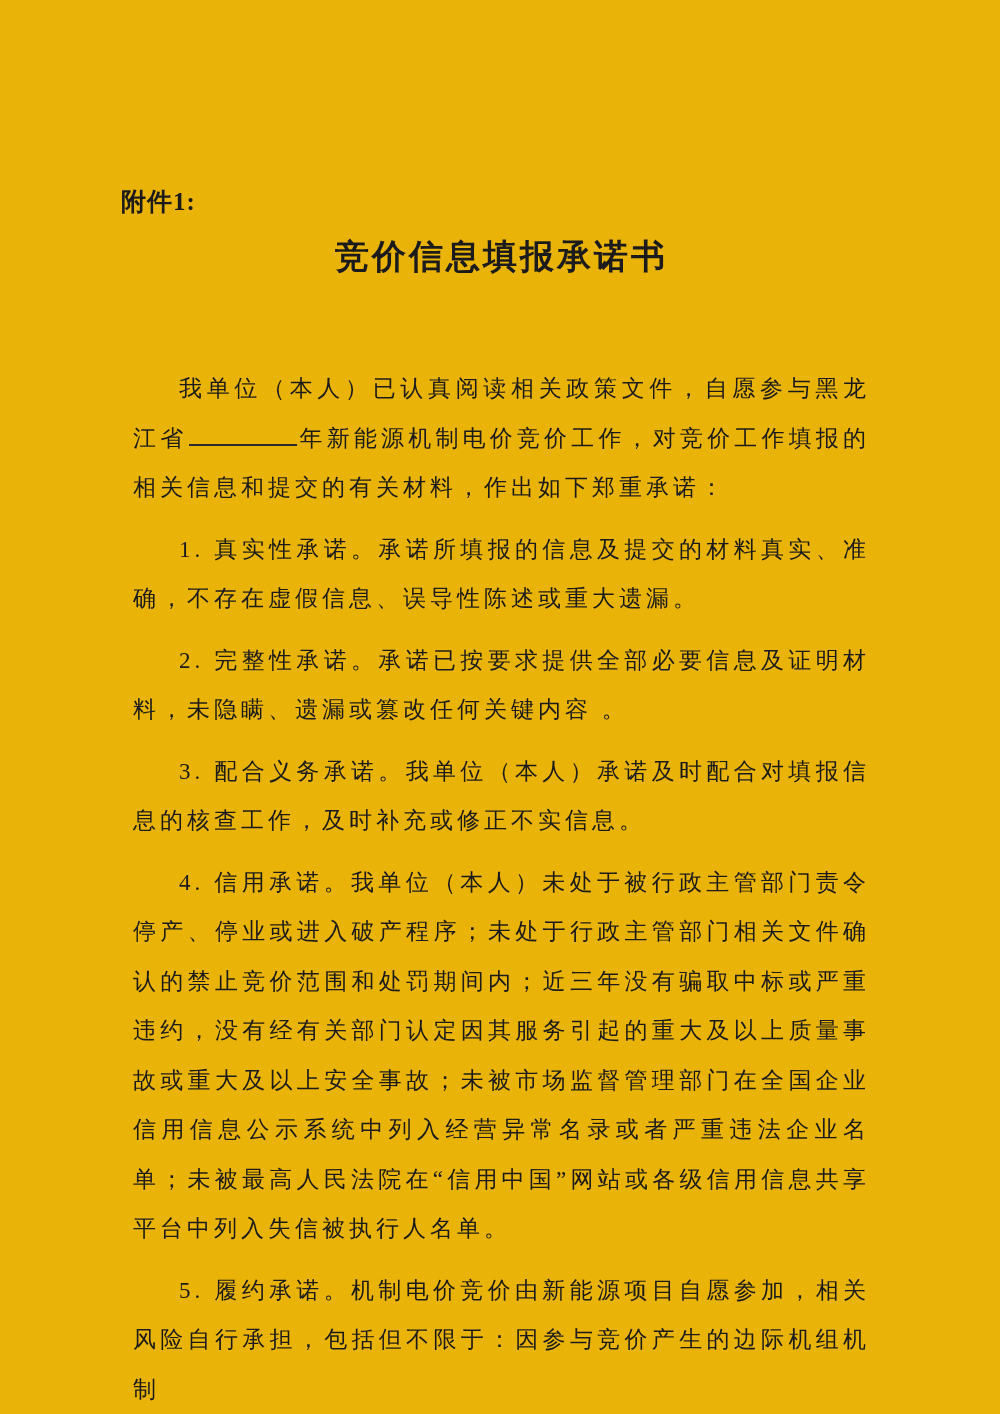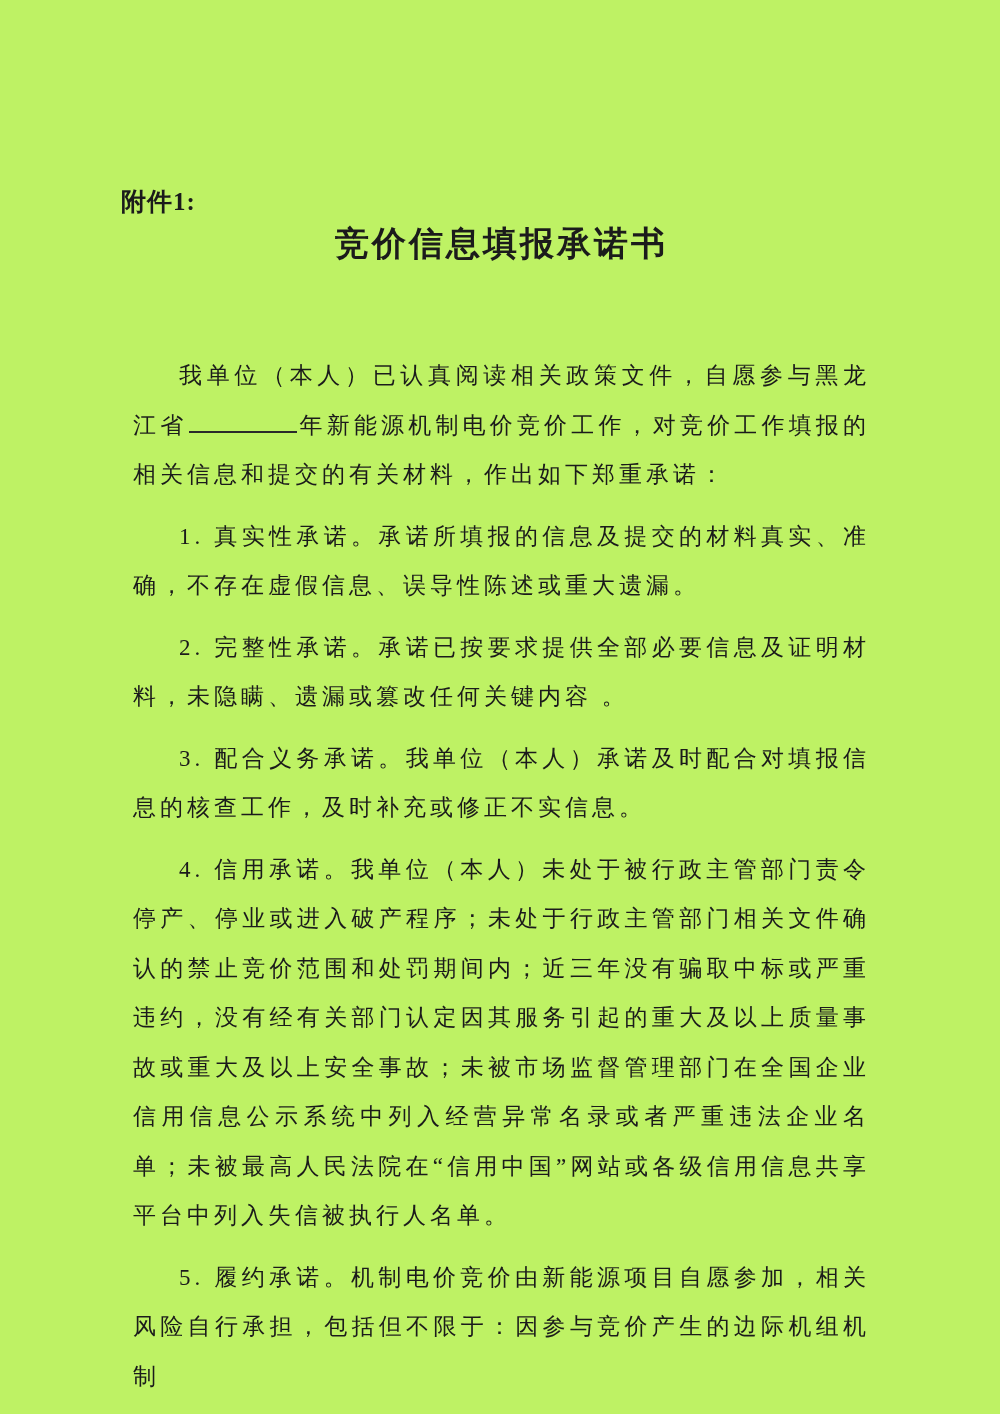--- a/index.html
+++ b/index.html
@@ -1,34 +1,34 @@
 <!DOCTYPE html>
 <html><head>
 <meta charset="utf-8">
 <style>
   html,body { margin:0; padding:0; background:#e9e9e9; }
   .page {
     position:relative;
     width:1000px;
     height:1414px;
     margin:0 auto;
-    background:#bef264;
+    background:#eab308;
     box-sizing:border-box;
     padding:185px 118px 0 121px;
     font-family:"Liberation Serif","DejaVu Serif",serif;
     color:#1b1b1b;
     overflow:hidden;
   }
   .attachment {
     font-size:25px;
     font-weight:bold;
     letter-spacing:1px;
   }
   .doc-title {
-    margin-top:3px;
+    margin-top:16px;
     text-align:center;
     font-size:34px;
     font-weight:bold;
     letter-spacing:3px;
   }
   .doc-body {
     margin-top:84px;
     font-size:23px;
     line-height:49.5px;
     letter-spacing:4px;

